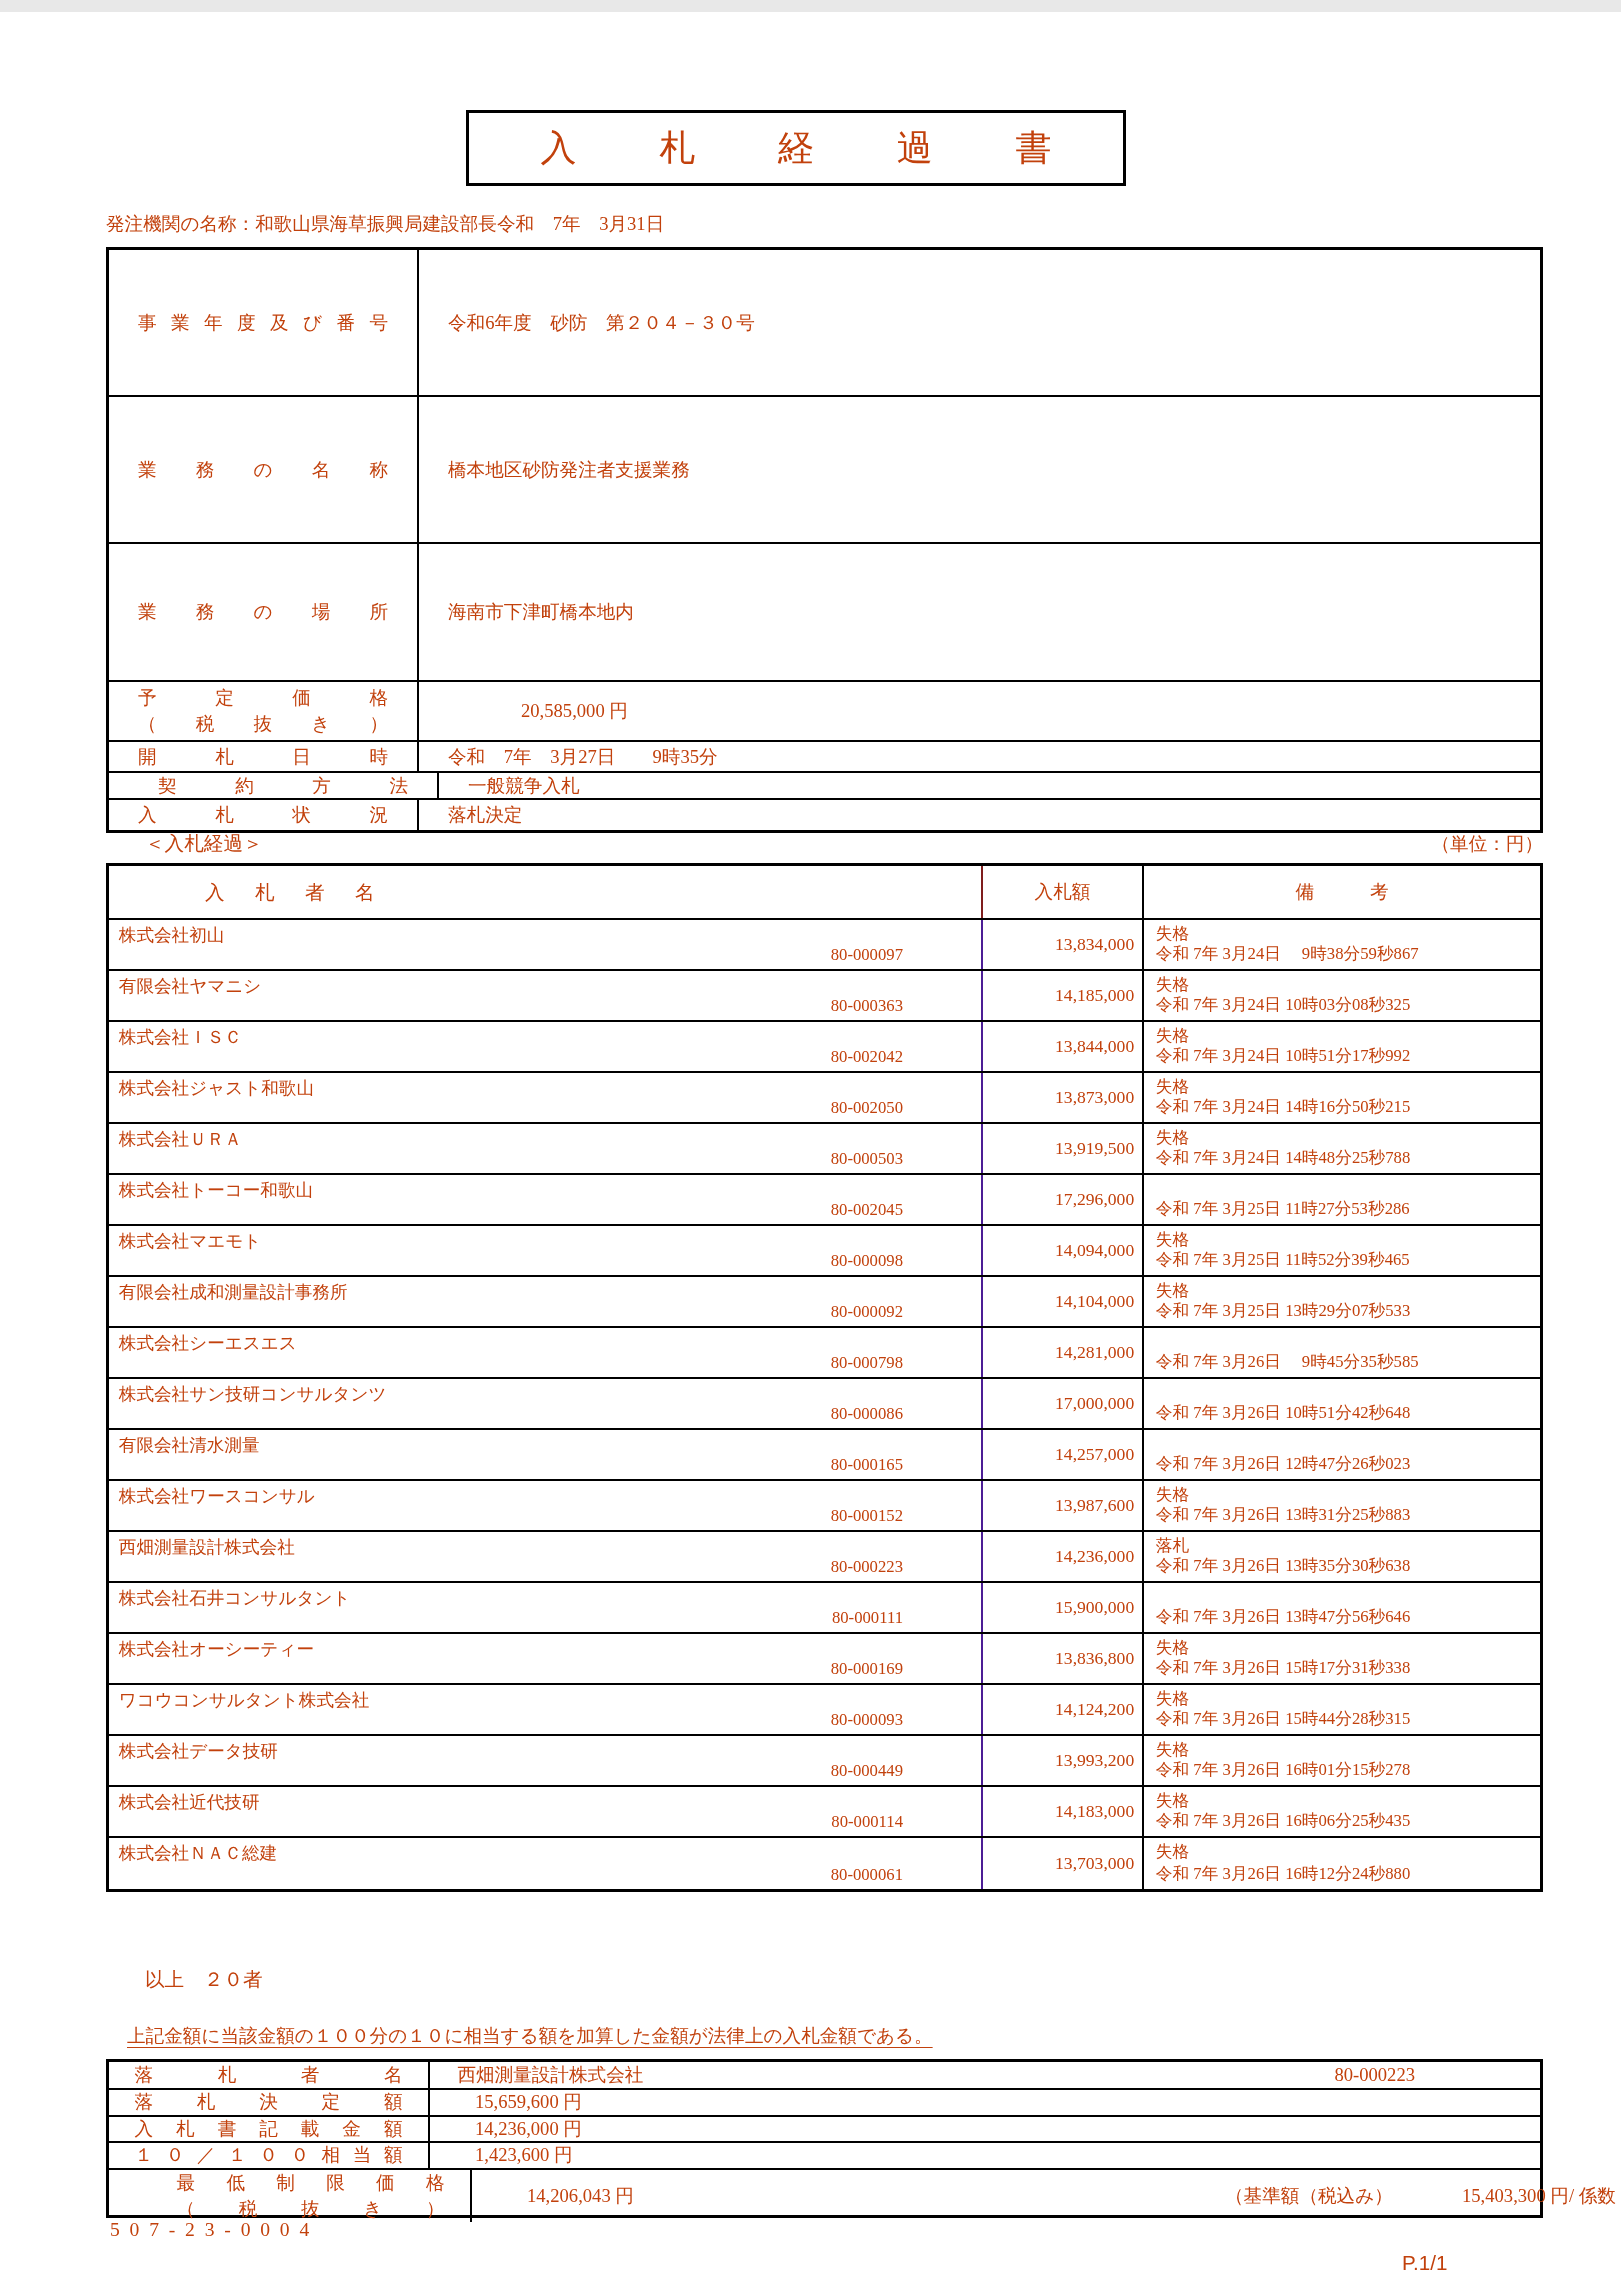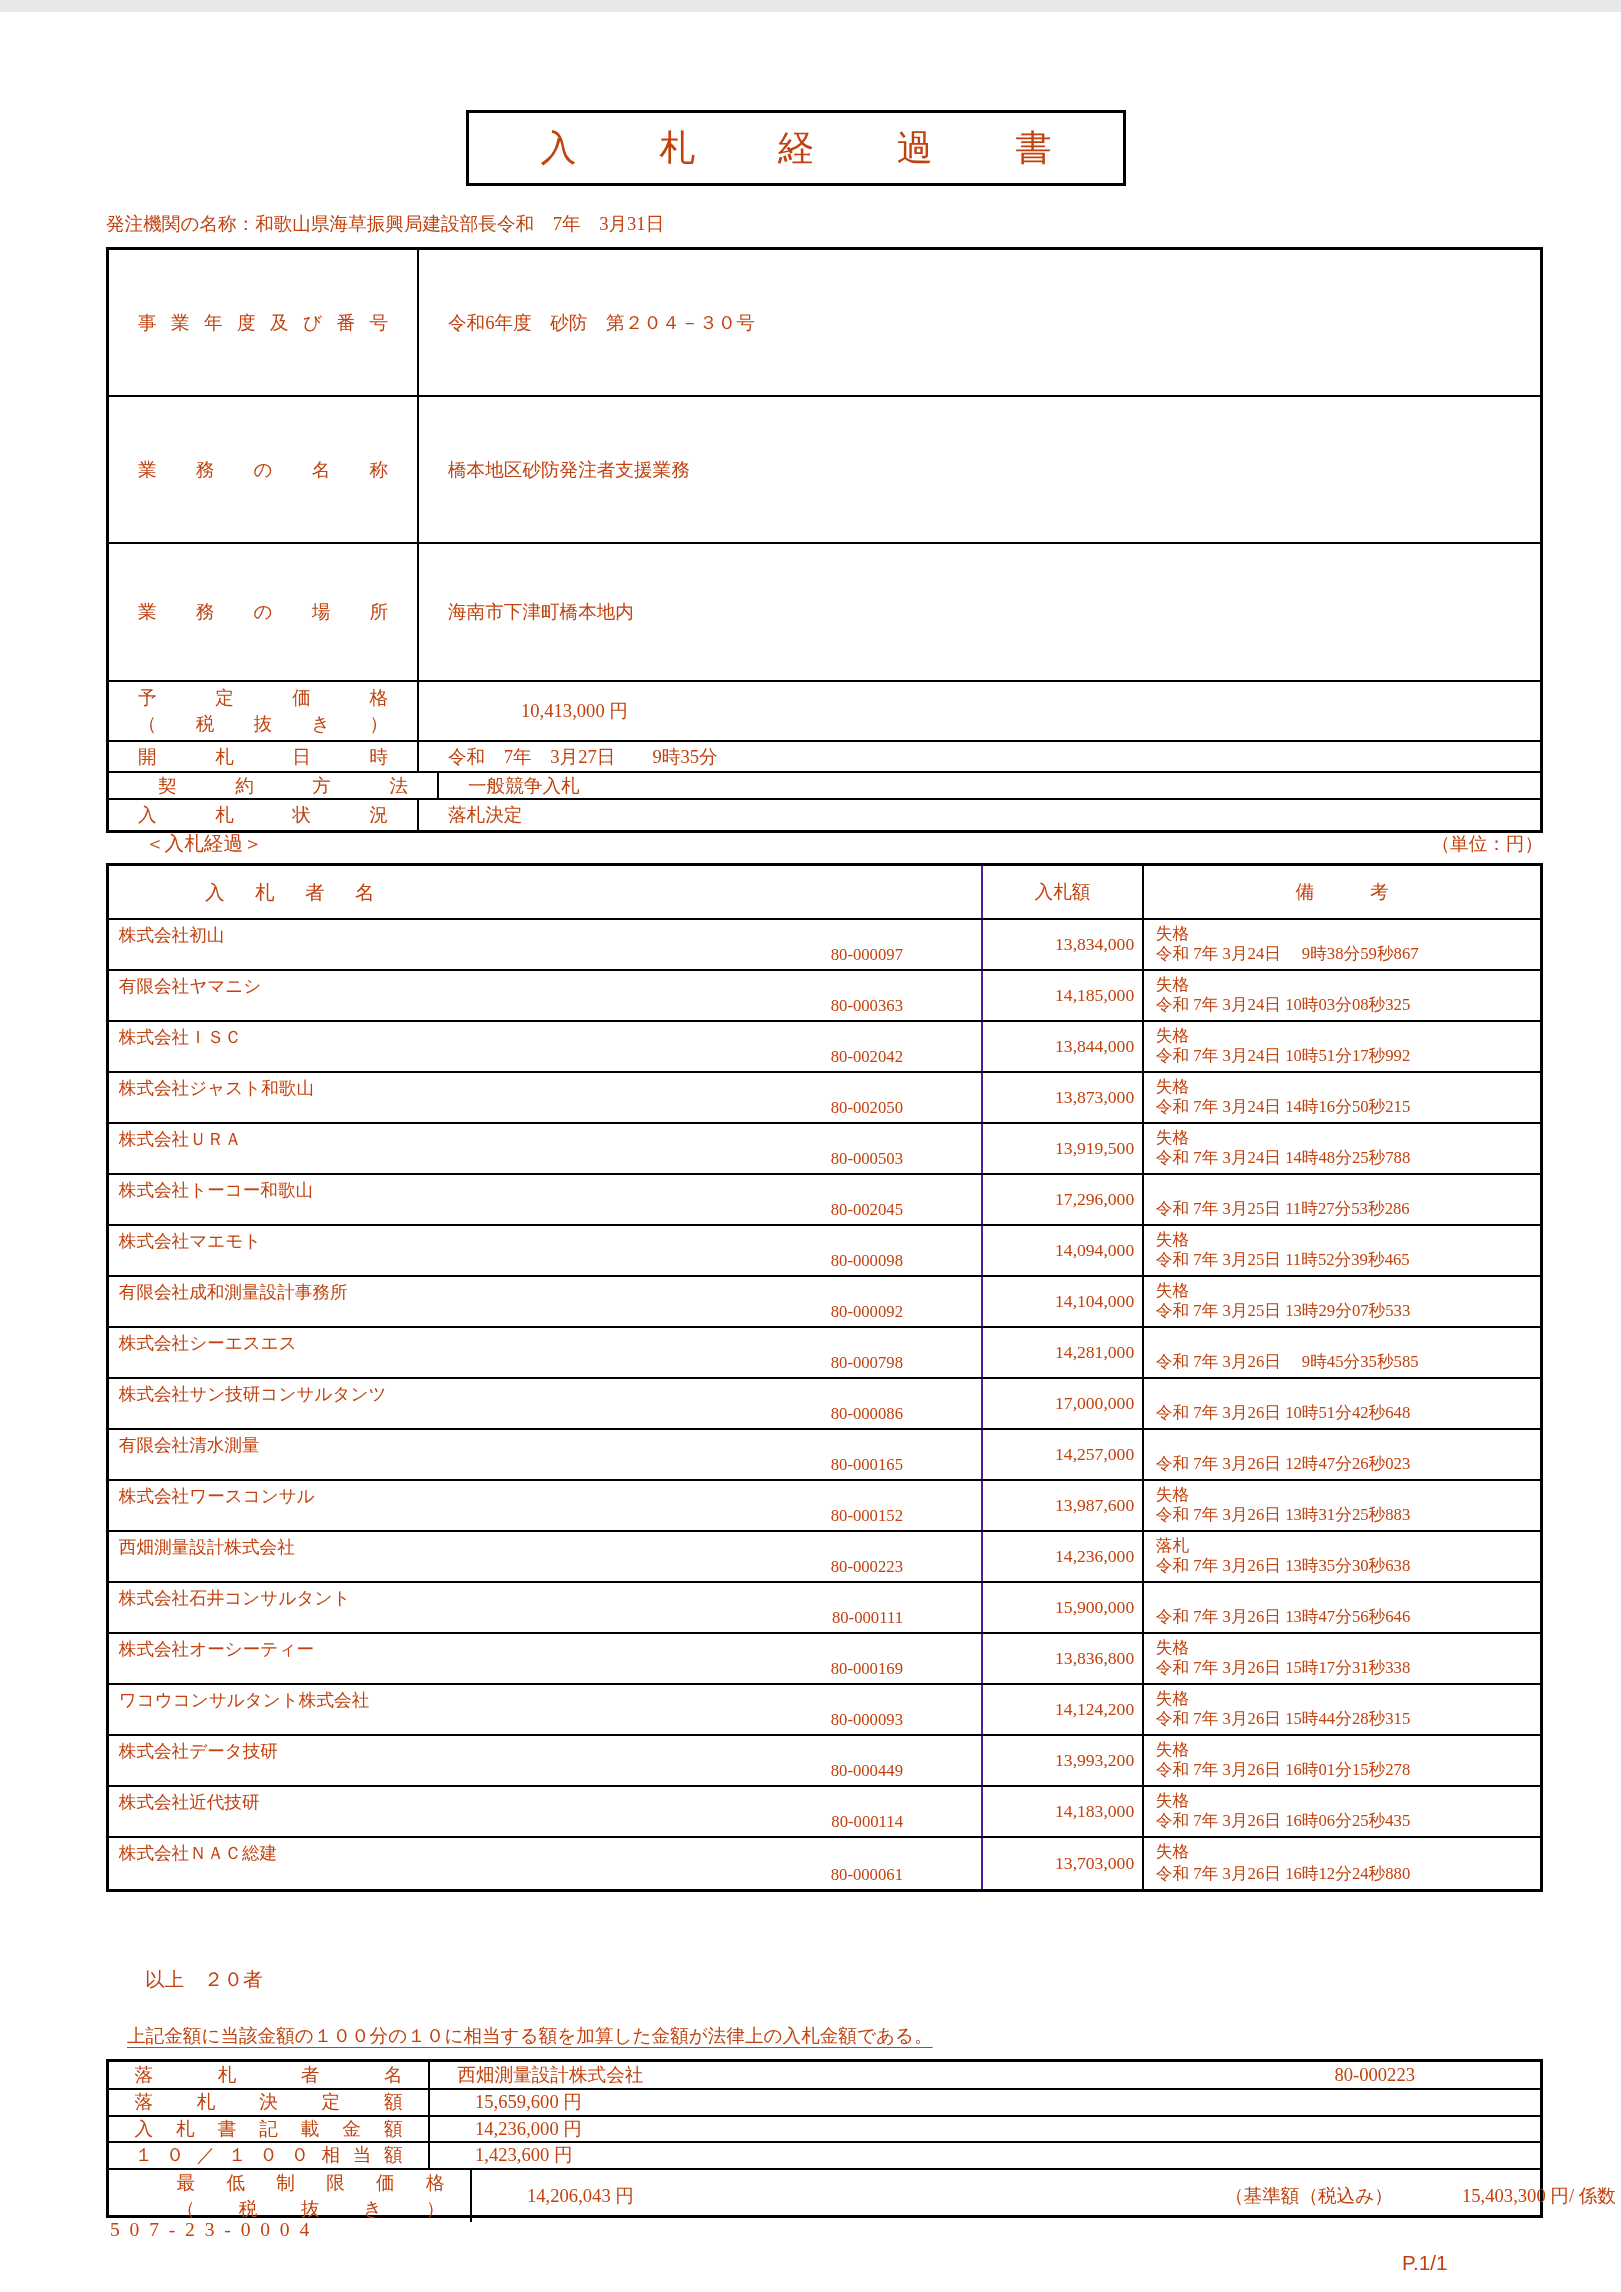--- a/index.html
+++ b/index.html
@@ -39,21 +39,21 @@
 
   
   .bid-head-row { left:106px; top:818px; width:1437px; display:flex; justify-content:space-between; align-items:flex-end; }
   .bid-heading { font-size:19.6px; margin-left:39px; white-space:pre; }
   .unit-note { font-size:18.6px; white-space:pre; }
 
   
   .bid-table { left:106px; top:851px; width:1437px; border:3.9px solid #000; }
   .bhrow { display:flex; height:54px; border-bottom:2.9px solid #000; }
   .bh-name { width:872px; display:flex; align-items:center; padding-left:96px; font-size:19.6px; letter-spacing:1.55em; white-space:nowrap; }
-  .bh-amt  { width:161px; border-left:2px solid #4c1d95; display:flex; align-items:center; justify-content:center; font-size:18.6px; }
+  .bh-amt  { width:161px; border-left:2px solid #7f1d1d; display:flex; align-items:center; justify-content:center; font-size:18.6px; }
   .bh-rem  { flex:1; border-left:2px solid #000; display:flex; align-items:center; justify-content:center; font-size:18.6px; white-space:pre; }
   .brow { display:flex; height:51px; border-bottom:2.9px solid #000; }
   .brow:last-child { border-bottom:none; }
   .b-name { width:872px; position:relative; }
   .b-nm { position:absolute; top:2.9px; left:9.8px; font-size:17.6px; white-space:pre; }
   .b-cd { position:absolute; bottom:3.9px; right:78px; font-size:16.7px; }
   .b-amt { width:161px; border-left:2px solid #4c1d95; display:flex; align-items:center; justify-content:flex-end; padding-right:7.8px; font-size:17.6px; }
   .b-rem { flex:1; border-left:2px solid #000; position:relative; }
   .b-st { position:absolute; top:2px; left:11.8px; font-size:16.7px; }
   .b-dt { position:absolute; bottom:3.9px; left:11.8px; font-size:16.7px; white-space:pre; }
@@ -110,21 +110,21 @@
       <div class="ilabel">
           <span class="just">業務の場所</span>
         </div>
       <div class="ival">海南市下津町橋本地内</div>
     </div>
     <div class="irow ir4">
       <div class="ilabel">
         <span class="just">予定価格</span>
         <span class="just">（税抜き）</span>
       </div>
-      <div class="ival ival-price">10,413,000 円</div>
+      <div class="ival ival-price">20,585,000 円</div>
     </div>
     <div class="irow ir5">
       <div class="ilabel">
           <span class="just">開札日時</span>
         </div>
       <div class="ival">令和　7年　3月27日　　9時35分</div>
     </div>
     <div class="irow ir6">
       <div class="ilabel">
           <span class="just">契約方法</span>

